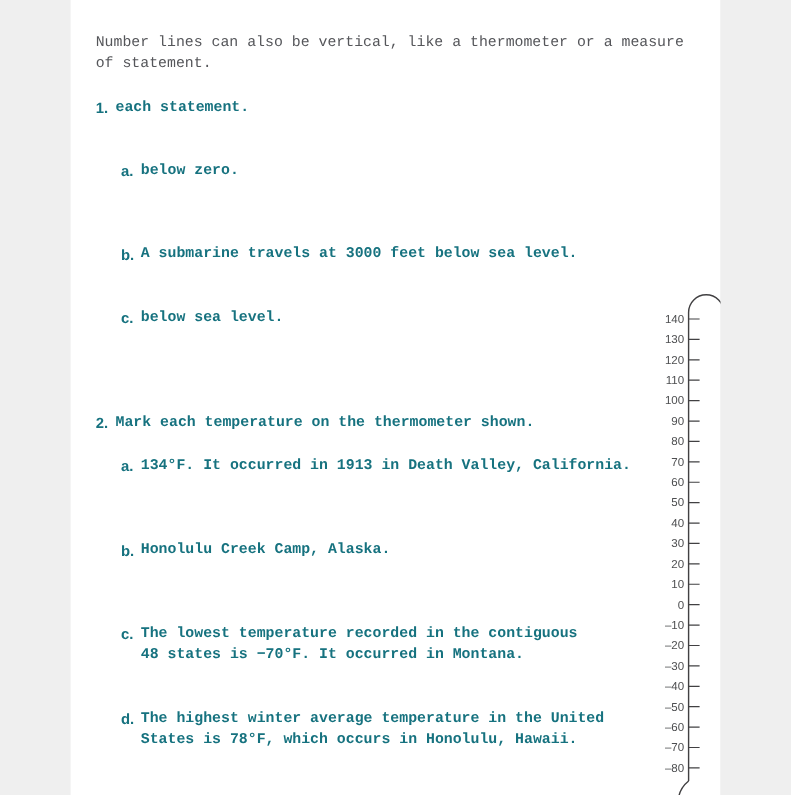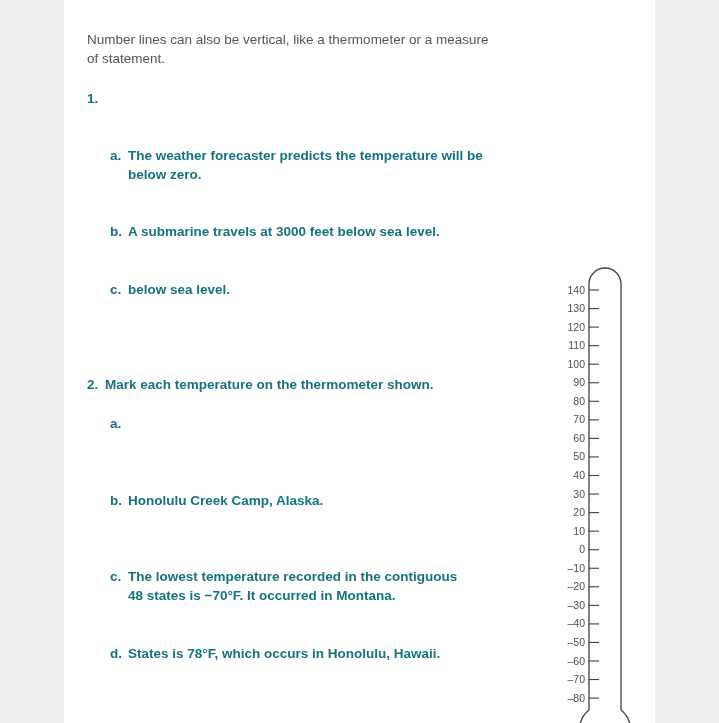--- a/index.html
+++ b/index.html
@@ -14,31 +14,31 @@
   .gutter.left { left:0; }
   .gutter.right { right:0; }
   .page {
     position:absolute; left:64px; right:64px; top:0; bottom:0;
     background:#ffffff; z-index:1;
   }
   .intro {
     position:absolute; left:23px; top:30px;
     color:#55565a; font-size:13.5px; line-height:19px;
   }
-  .ln { display:block; white-space:nowrap; }
+  .ln { display:block; white-space:nowrap;font-family:Liberation Mono, monospace; }
   .q {
     position:absolute; display:flex;
     color:#16727f; font-weight:bold;
     font-size:13.5px; line-height:19px;
   }
   .q.num  { left:23px; }
   .q.part { left:46px; }
   .marker { width:18px; flex:none; }
   .thermo {
-    position:absolute; left:493px; top:255px;
+    position:absolute; left:530px; top:255px;
     width:110px; height:468px; overflow:hidden;
   }
   .tube { fill:none; stroke:#414042; stroke-width:1.3; }
   .tick { stroke:#414042; stroke-width:1.1; }
   .tick-label {
     font-family:"Liberation Sans", sans-serif;
     font-size:10.5px; fill:#4d4e50; text-anchor:end;
   }
 </style>
 </head>
@@ -50,27 +50,27 @@
 <main class="page">
 
   <div class="intro">
     <span class="ln">Number lines can also be vertical, like a thermometer or a measure</span>
     <span class="ln">of statement.</span>
   </div>
 
   <div class="q num" style="top:89px">
     <span class="marker">1.</span>
     <span class="lines">
+      <span class="ln">each statement.</span>
     </span>
   </div>
 
   <div class="q part" style="top:146px">
     <span class="marker">a.</span>
     <span class="lines">
-      <span class="ln">The weather forecaster predicts the temperature will be</span>
       <span class="ln">below zero.</span>
     </span>
   </div>
 
   <div class="q part" style="top:222px">
     <span class="marker">b.</span>
     <span class="lines">
       <span class="ln">A submarine travels at 3000 feet below sea level.</span>
     </span>
   </div>
@@ -85,20 +85,21 @@
   <div class="q num" style="top:375px">
     <span class="marker">2.</span>
     <span class="lines">
       <span class="ln">Mark each temperature on the thermometer shown.</span>
     </span>
   </div>
 
   <div class="q part" style="top:414px">
     <span class="marker">a.</span>
     <span class="lines">
+      <span class="ln">134°F. It occurred in 1913 in Death Valley, California.</span>
     </span>
   </div>
 
   <div class="q part" style="top:491px">
     <span class="marker">b.</span>
     <span class="lines">
       <span class="ln">Honolulu Creek Camp, Alaska.</span>
     </span>
   </div>
 
@@ -106,20 +107,21 @@
     <span class="marker">c.</span>
     <span class="lines">
       <span class="ln">The lowest temperature recorded in the contiguous</span>
       <span class="ln">48 states is −70°F. It occurred in Montana.</span>
     </span>
   </div>
 
   <div class="q part" style="top:644px">
     <span class="marker">d.</span>
     <span class="lines">
+      <span class="ln">The highest winter average temperature in the United</span>
       <span class="ln">States is 78°F, which occurs in Honolulu, Hawaii.</span>
     </span>
   </div>
 
   <div class="thermo">
     <svg id="thermo-svg" width="110" height="468" viewBox="0 0 110 468">
       <path class="tube" d="M 32 455 L 32 29 A 16 16 0 0 1 64 29 L 64 455"></path>
       <path class="tube" d="M 32 455 A 25.6 25.6 0 1 0 64 455"></path>
       <g id="thermo-ticks">
           <line x1="31.5" x2="42" y1="35" y2="35" class="tick"></line>

